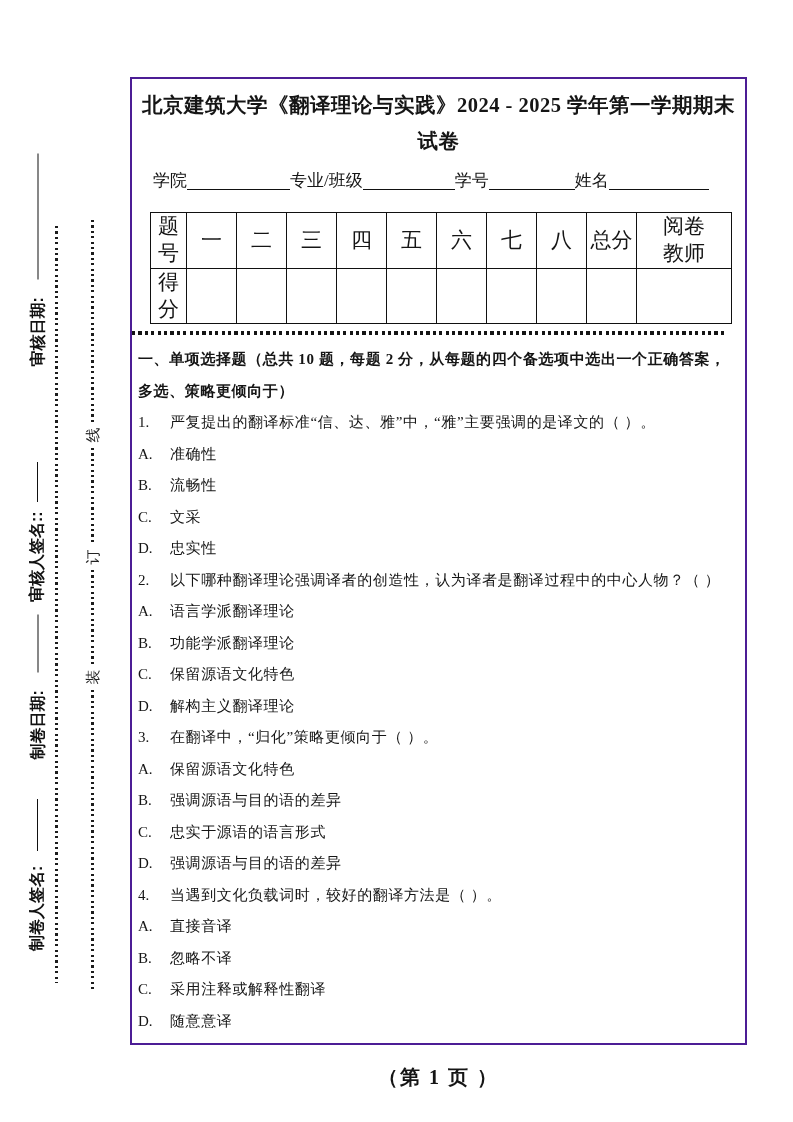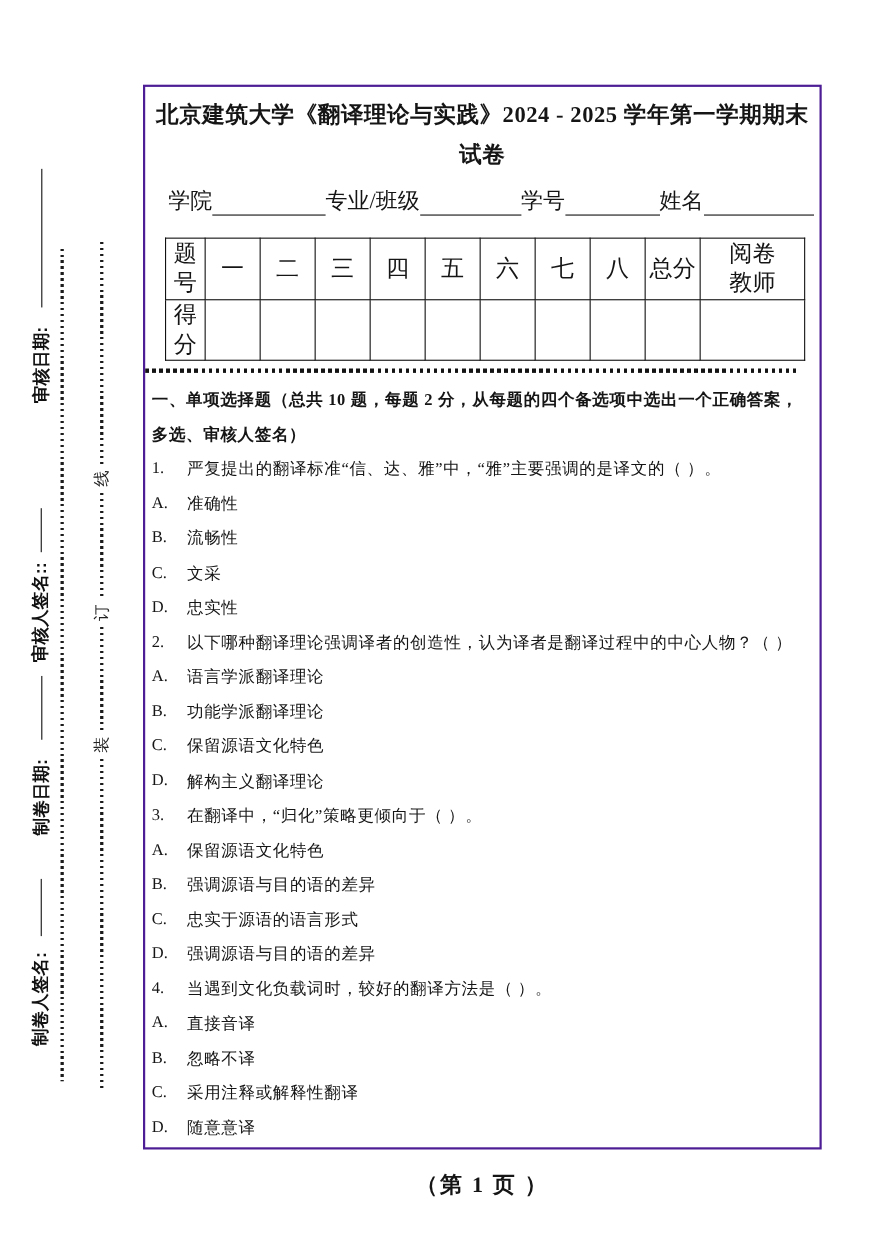--- a/index.html
+++ b/index.html
@@ -46,22 +46,22 @@
     position:absolute;left:130px;top:77px;width:617px;height:968px;
     border:2px solid #4c1d95;box-sizing:border-box;background:#fff;
   }
   .title{
     text-align:center;font-weight:bold;font-size:20.5px;
     letter-spacing:0.5px;line-height:30px;
   }
   .title.l1{margin-top:11px;}
   .title.l2{margin-top:6px;}
   .inforow{
-    margin-top:13px;padding-left:21px;font-size:20px;
-    display:flex;align-items:flex-end;white-space:nowrap;
+    margin-top:13px;padding-left:21px;font-size:17px;
+    display:flex;align-items:center;white-space:nowrap;
   }
   .inforow .flabel{flex:0 0 auto;}
   .inforow .fblank{display:inline-block;border-bottom:1.4px solid #111;height:18px;}
   .b1{width:103px;} .b2{width:92px;} .b3{width:86px;} .b4{width:100px;}
   table.score{
     border-collapse:collapse;margin:20px 0 0 18px;table-layout:fixed;width:581px;
     font-size:21px;
     padding-left:44px;
   }
   table.score td{
@@ -171,21 +171,21 @@
       <td></td>
       <td></td>
     </tr>
   </tbody>
     </table>
 
   <div class="dotsep"></div>
 
   <div class="questions">
     <div class="qline head">一、单项选择题（总共 10 题，每题 2 分，从每题的四个备选项中选出一个正确答案，</div>
-    <div class="qline head">多选、审核人签名）</div>
+    <div class="qline head">多选、策略更倾向于）</div>
 
     <div class="qline">
       <span class="qnum">1.</span>
       <span>严复提出的翻译标准“信、达、雅”中，“雅”主要强调的是译文的（  ）。</span>
     </div>
     <div class="qline">
       <span class="qnum">A.</span>
       <span>准确性</span>
     </div>
     <div class="qline">

